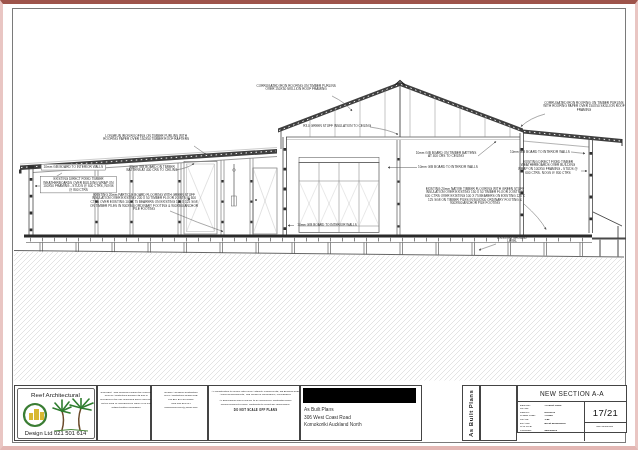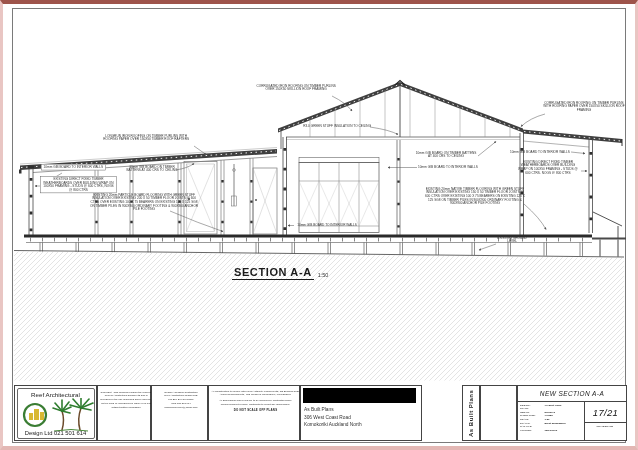--- a/index.html
+++ b/index.html
@@ -249,24 +249,20 @@
   <div class="ann" style="left:300px;top:124px;width:165px;">R3.0 GREEN STUFF INSULATION TO CEILING</div>
   <div class="ann" style="left:415px;top:151px;width:138px;">10mm GIB BOARD ON TIMBER BATTENS AT 400 CRS TO CEILING</div>
   <div class="ann" style="left:418px;top:164.5px;width:133px;">10mm GIB BOARD TO INTERIOR WALLS</div>
   <div class="ann" style="left:296px;top:222.5px;width:138px;">10mm GIB BOARD TO INTERIOR WALLS</div>
   <div class="ann" style="left:425px;top:187px;width:222px;">EXISTING 20mm NATIVE TIMBER FLOORING WITH GREEN STUFF INSULATION OVER EXISTING 150 X 50 TIMBER FLOOR JOISTS @ 600 CTRS OVER EXISTING 100 X 75 BEARERS ON EXISTING 125 X 125 SG8 ON TIMBER PILES IN 900X900 ORDINARY FOOTING &amp; 900X900 ANCHOR PILE FOOTING</div>
   <div class="ann" style="left:510px;top:149.5px;width:133px;">10mm GIB BOARD TO INTERIOR WALLS</div>
   <div class="ann" style="left:516px;top:160px;width:142px;">EXISTING DIRECT FIXED TIMBER WEATHERBOARDS OVER BUILDING WRAP ON 100X50 FRAMING - STUDS @ 600 CTRS, NOGS @ 800 CTRS</div>
   <div class="ann" style="left:541px;top:101px;width:191px;">CORRUGATED IRON ROOFING ON TIMBER PURLINS WITH ROOFING PAPER OVER 150X50 SKILLION ROOF FRAMING</div>
   <div class="ann" style="left:495px;top:236px;width:76px;">EXISTING GROUND LEVEL</div>
 
-  <div id="sec-title">
-    <span class="stitle">SECTION A-A</span>
-    <span class="sscale">1:50</span>
-  </div>
 
   <div class="tb" style="left:14px;top:385px;width:83px;height:56px;">
     <div style="position:absolute;inset:1.5px;border:1px solid #666;border-radius:2px;">
       <div id="logo-name">Reef Architectural</div>
       <svg width="79" height="34" viewBox="0 0 79 34" style="position:absolute;left:0;top:9px;">
         <circle cx="17" cy="17" r="11" fill="#fff" stroke="#3a7d33" stroke-width="2.2"></circle>
         <rect x="11" y="15" width="4" height="7" fill="#d8b832"></rect>
         <rect x="16" y="11" width="5" height="11" fill="#d8b832"></rect>
         <rect x="22" y="14" width="4" height="8" fill="#d8b832"></rect>
         <g stroke="#6b4a2b" stroke-width="1.5" fill="none" stroke-linecap="round">
@@ -323,21 +319,21 @@
       <div class="proj-line">Komokoriki Auckland North</div>
     </div>
   </div>
 
   <div class="tb" style="left:462px;top:385px;width:18px;height:56px;">
     <div id="vert-label">As Built Plans</div>
   </div>
 
   <div class="tb" style="left:480px;top:385px;width:37px;height:56px;"></div>
 
-  <div class="tb" style="left:517px;top:385px;width:110px;height:56px;font-style:italic;">
+  <div class="tb" style="left:517px;top:385px;width:110px;height:48px;">
     <div id="nsa-header">NEW SECTION A-A</div>
     <div id="nsa-body">
       <div id="fields-wrap">
         <div class="frow">
             <span class="flabel">DESIGN:</span>
             <span class="fvalue">As Built Plans</span>
           </div>
         <div class="frow">
             <span class="flabel">STYLE:</span>
             <span class="fvalue"></span>

